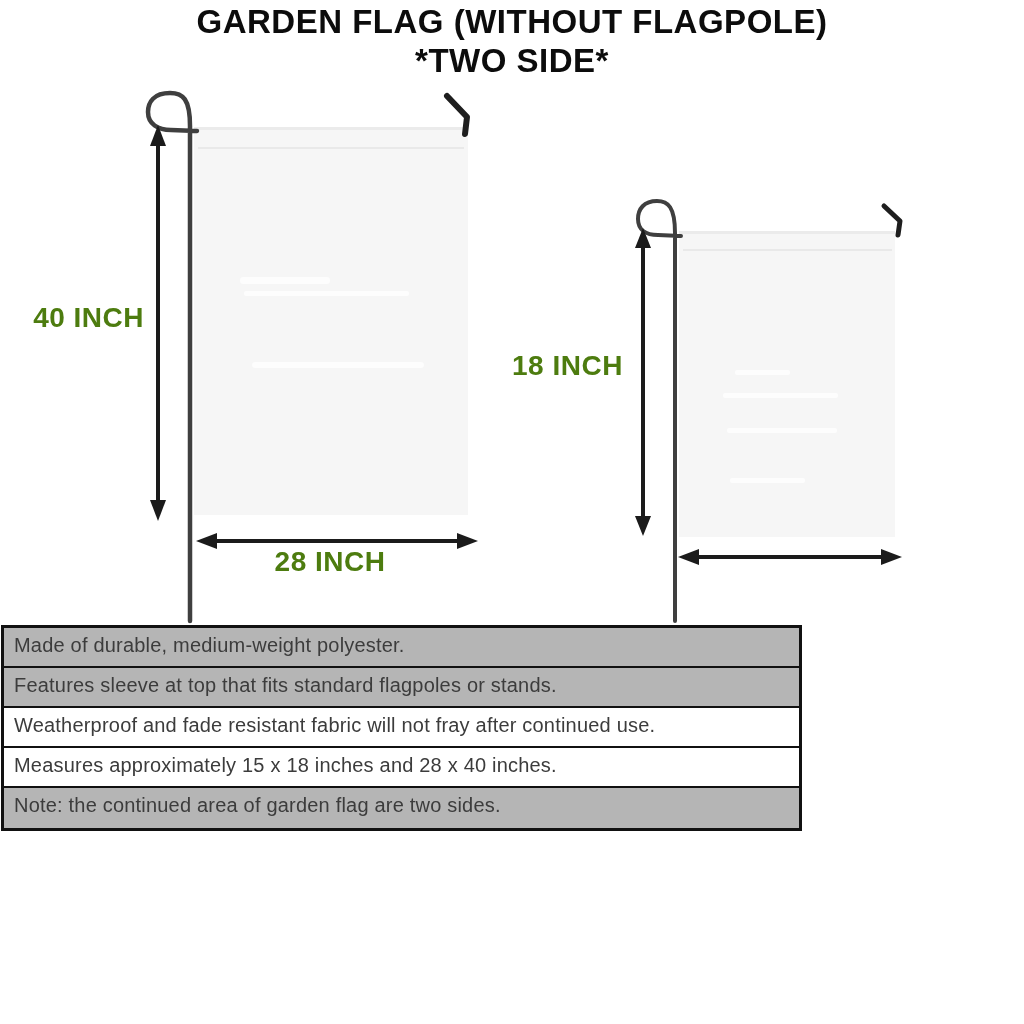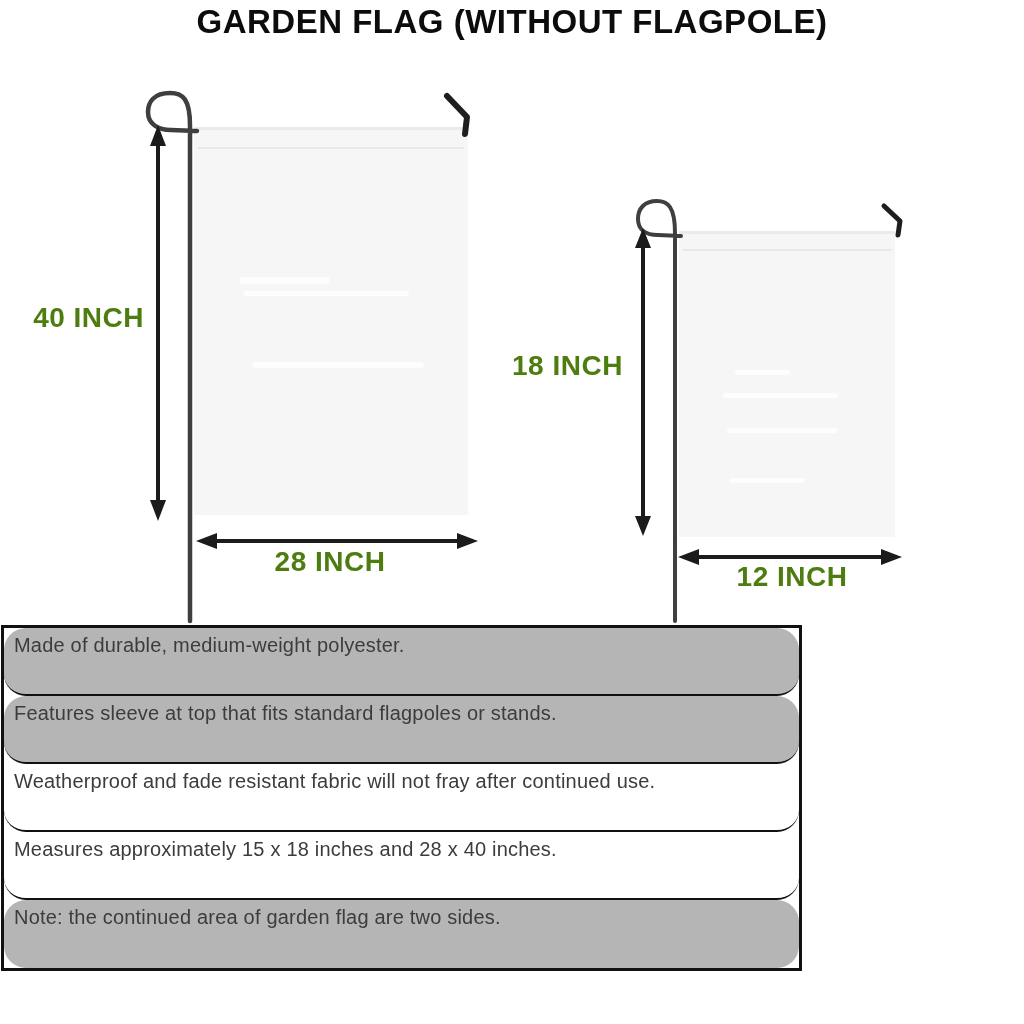--- a/index.html
+++ b/index.html
@@ -43,41 +43,41 @@
   .lbl-w-small { left: 692px; top: 561px; width: 200px; text-align: center; }
   
   .spec-table {
     position: absolute;
     left: 1px; top: 625px;
     width: 795px;
     border: 3px solid #111111;
     background: #ffffff;
   }
   .spec-row {
-    height: 68px;
+    height: 40px;
     box-sizing: border-box;
     border-bottom: 2px solid #111111;
     padding: 6px 10px 0 10px;
     font-size: 20px;
     letter-spacing: 0.2px;
     color: #3c3c3c;
     overflow: hidden;
-    border-radius: 22px;
   }
   .spec-row:last-child { border-bottom: none; }
   .spec-row.shaded { background: #b5b5b5; }
   .spec-row.plain  { background: #ffffff; }
 </style>
 </head>
 <body>
 
 <div class="canvas">
 
   <div class="title-block">
     <div>GARDEN FLAG (WITHOUT FLAGPOLE)</div>
+    <div>*TWO SIDE*</div>
   </div>
 
   <svg class="diagram-svg" width="1024" height="1024" viewBox="0 0 1024 1024">
 
     <g>
 
       <rect x="194" y="127" width="274" height="388" fill="#f6f6f6"></rect>
       <rect x="194" y="127" width="274" height="3" fill="#ebebeb"></rect>
       <line x1="198" y1="148" x2="464" y2="148" stroke="rgba(0,0,0,0.05)" stroke-width="2"></line>
 
@@ -131,21 +131,20 @@
         <line x1="694" y1="557" x2="886" y2="557" stroke-width="4"></line>
         <polygon points="678,557 699,549 699,565" stroke="none"></polygon>
         <polygon points="902,557 881,549 881,565" stroke="none"></polygon>
       </g>
     </g>
   </svg>
 
   <div class="measure-label lbl-h-large">40 INCH</div>
   <div class="measure-label lbl-w-large">28 INCH</div>
   <div class="measure-label lbl-h-small">18 INCH</div>
-  <div class="measure-label lbl-w-small">12 INCH</div>
 
   <div class="spec-table">
     <div class="spec-row shaded">
       <span>Made of durable, medium-weight polyester.</span>
     </div>
     <div class="spec-row shaded">
       <span>Features sleeve at top that fits standard flagpoles or stands.</span>
     </div>
     <div class="spec-row plain">
       <span>Weatherproof and fade resistant fabric will not fray after continued use.</span>

